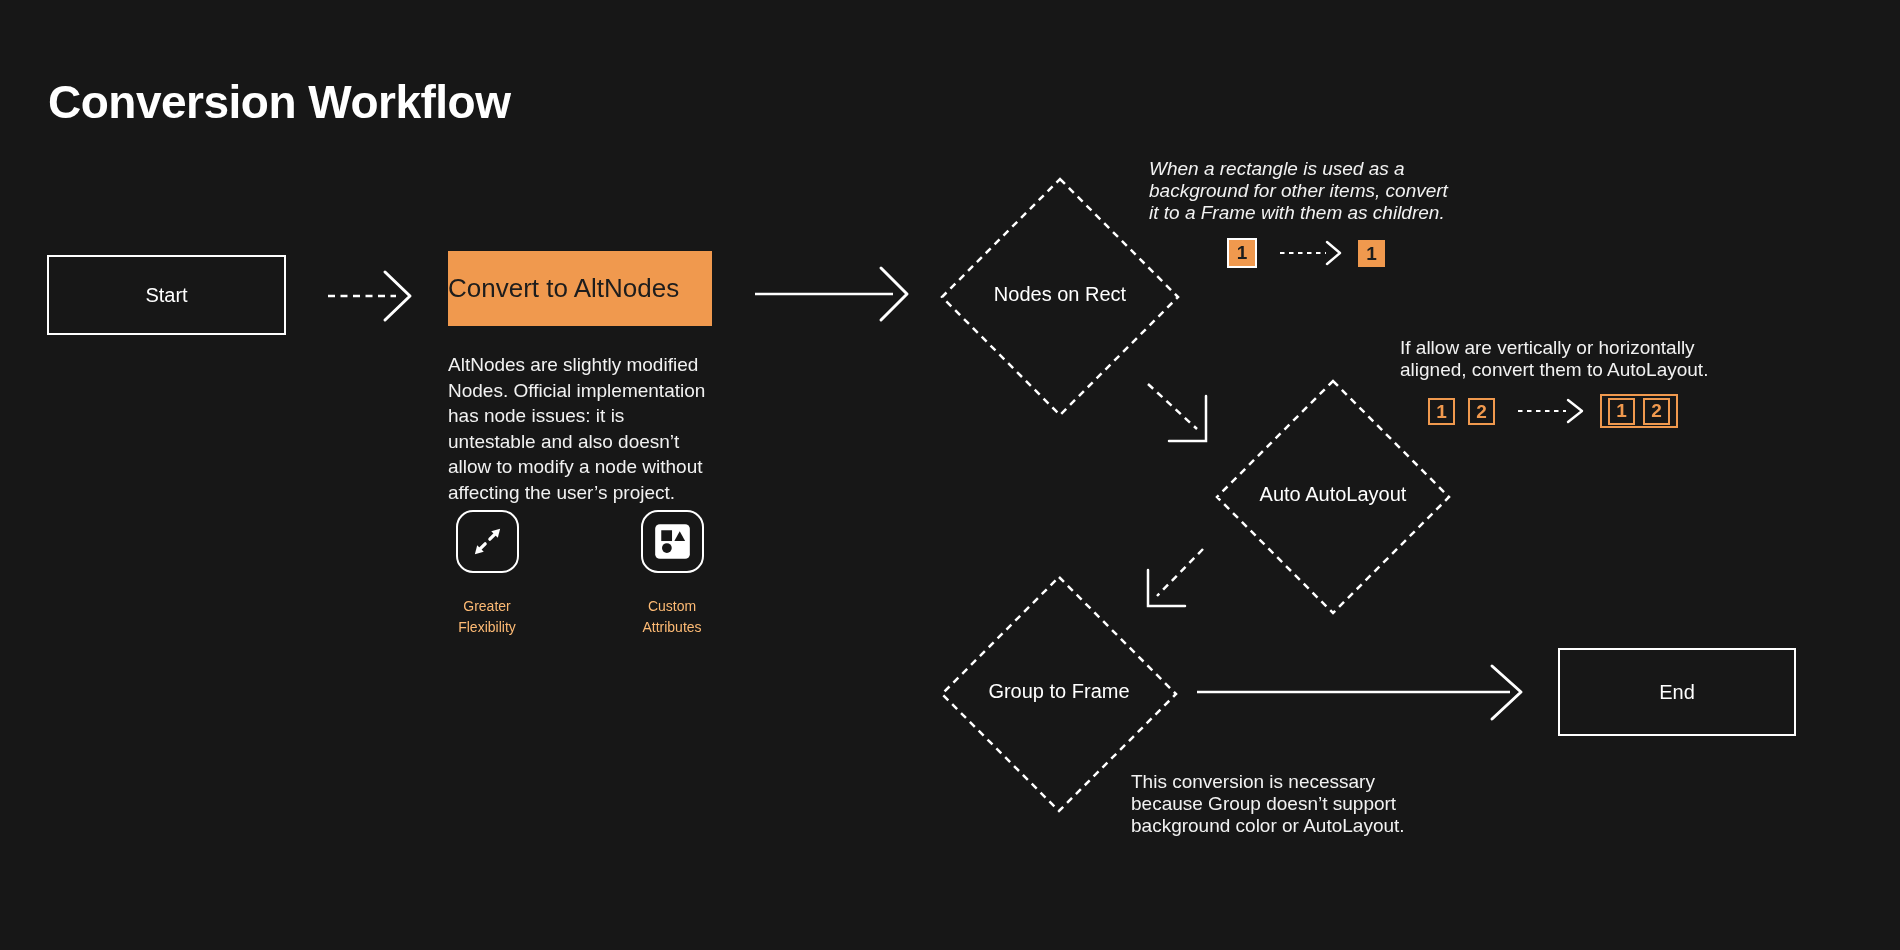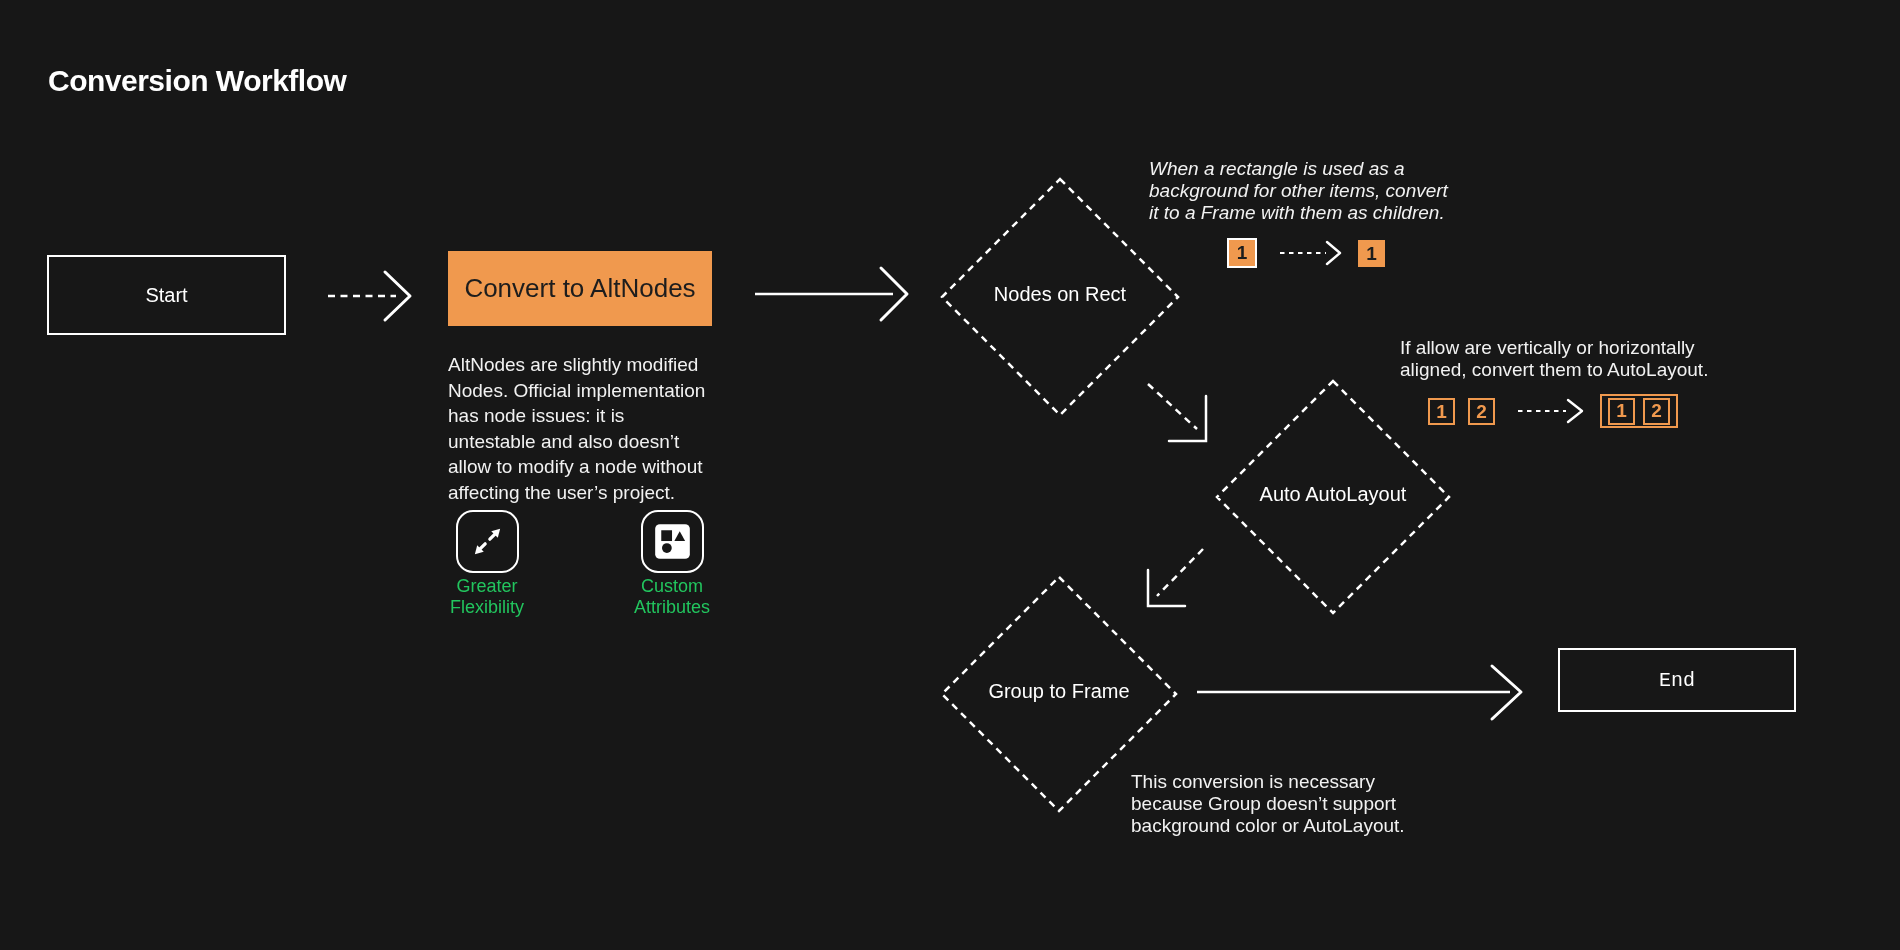--- a/index.html
+++ b/index.html
@@ -7,34 +7,34 @@
   }
   html,body{margin:0;padding:0;background:var(--bg);}
   .stage{
     position:relative; width:1900px; height:950px; overflow:hidden;
     background:var(--bg);
     font-family:"Liberation Sans","DejaVu Sans",sans-serif;
     color:var(--text);
   }
   .page-title{
     position:absolute; left:48px; top:44px;
-    font-size:30px; font-weight:700; letter-spacing:-0.5px; color:#fff;
+    font-size:46px; font-weight:700; letter-spacing:-0.5px; color:#fff;
   }
   .flow-box{
     position:absolute; box-sizing:border-box;
     border:2.5px solid var(--line);
     display:flex; align-items:center; justify-content:center;
     color:#fff; font-size:20px;
   }
   .box-start{left:47px; top:255px; width:239px; height:80px;}
-  .box-end{left:1558px; top:648px; width:238px; height:64px;font-family:Liberation Mono, monospace;}
+  .box-end{left:1558px; top:648px; width:238px; height:88px;}
   .box-convert{
     position:absolute; left:448px; top:251px; width:264px; height:75px;
     background:var(--accent); color:var(--dark);
-    display:flex; align-items:center; justify-content:center;
+    display:flex; align-items:center; 
     font-size:26px; font-weight:500;
   }
   .note{position:absolute; font-size:19px; line-height:22px; color:var(--text);}
   .note-convert{left:448px; top:352px; line-height:25.5px;}
   .note-rect{left:1149px; top:158px;font-style:italic;}
   .note-autolayout{left:1400px; top:337px;}
   .note-group{left:1131px; top:771px;}
 
   .diamond-label{
     position:absolute; width:220px; text-align:center;
@@ -44,21 +44,21 @@
   .label-autolayout{left:1223px; top:483px;}
   .label-group{left:949px; top:680px;}
 
   .feature{position:absolute; top:510px; width:102px; text-align:center;}
   .feature-1{left:436px;} .feature-2{left:529px;} .feature-3{left:621px;}
   .feature .icon-box{
     box-sizing:border-box; width:63px; height:63px; margin:0 auto;
     border:2.5px solid var(--line); border-radius:17px;
     display:flex; align-items:center; justify-content:center;
   }
-  .feature .feature-label{margin-top:3px; font-size:18px; line-height:21px; color:#22c55e;}
+  .feature .feature-label{margin-top:23px; font-size:14px; line-height:21px; color:#fdba74;}
 
   .badge{
     position:absolute; box-sizing:border-box; width:27px; height:27px;
     display:flex; align-items:center; justify-content:center;
     font-size:19px; font-weight:700;
   }
   .badge-solid{background:var(--accent); color:var(--dark);}
   .badge-solid-bordered{background:var(--accent); color:var(--dark); border:2.5px solid #fff; width:30px; height:30px;}
   .badge-outline{border:2.5px solid var(--accent); color:var(--accent); background:transparent;}
   .badge-group{

